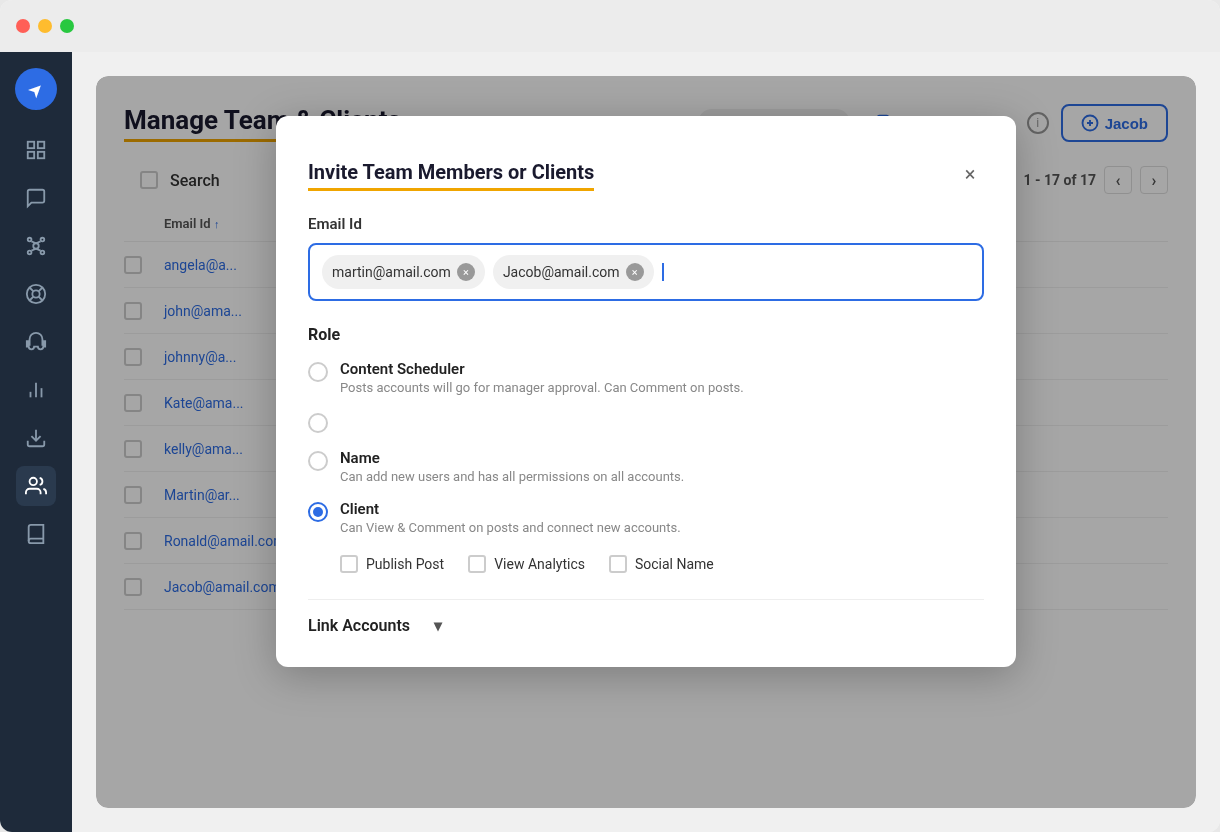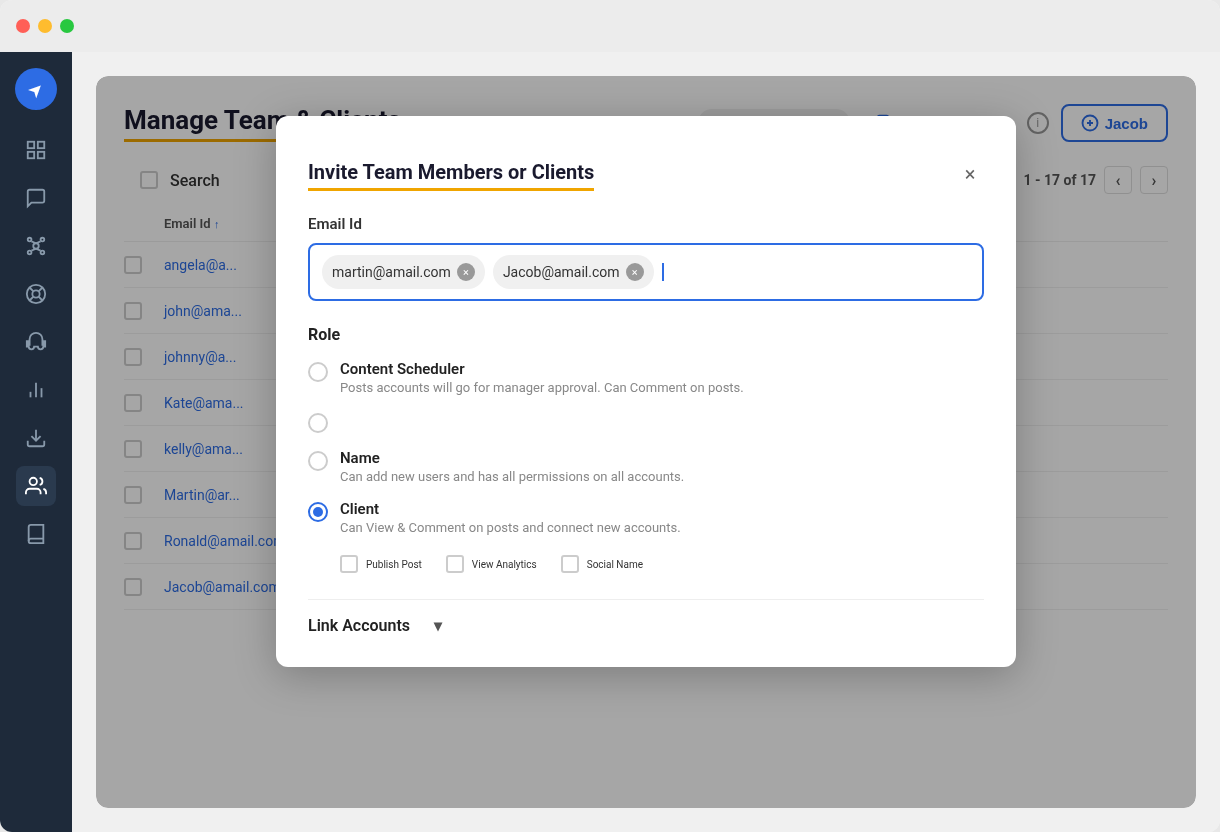--- a/index.html
+++ b/index.html
@@ -375,21 +375,21 @@
       display: flex;
       align-items: center;
       gap: 24px;
       margin-top: 10px;
       padding: 10px 0;
     }
     .permission-item {
       display: flex;
       align-items: center;
       gap: 8px;
-      font-size: 10px;
+      font-size: 14px;
       color: #333;
     }
     .perm-checkbox {
       width: 18px; height: 18px;
       border: 2px solid #ccc;
       border-radius: 3px;
       cursor: pointer;
     }
 
     .divider {

